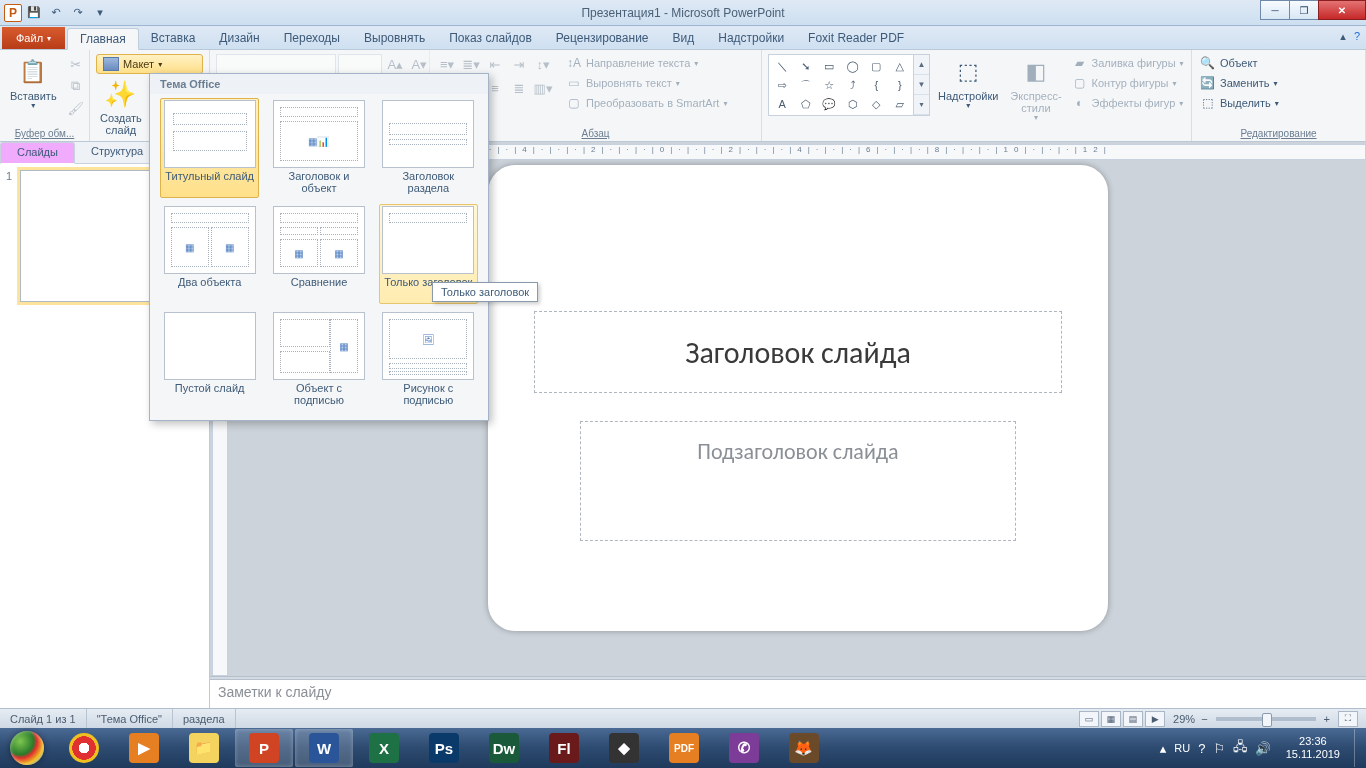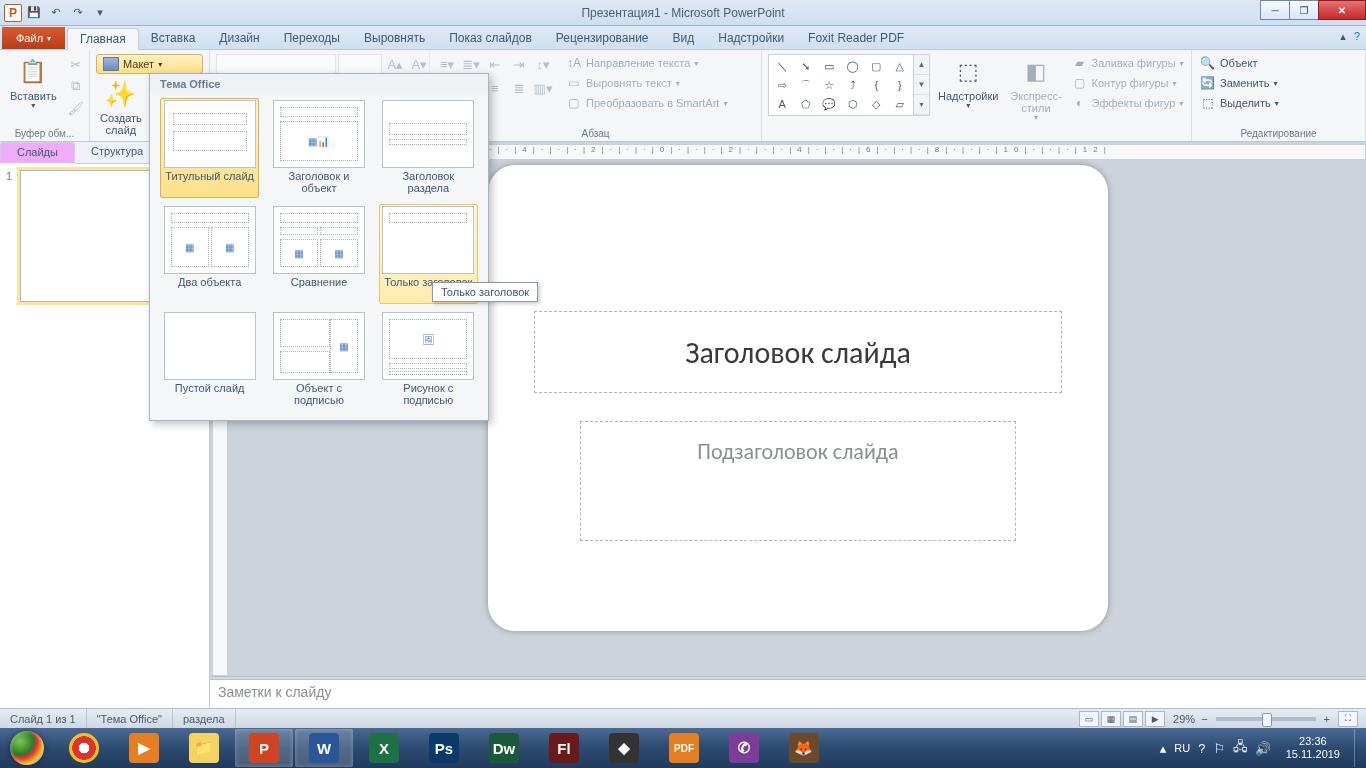--- a/index.html
+++ b/index.html
@@ -18,21 +18,21 @@
 
 .ribbon-tabs { height: 24px; background: linear-gradient(#dfe9f5,#cfe0f1); display: flex; align-items: flex-end; padding-left: 2px; border-bottom: 1px solid #b9c9da; position: relative; }
 .tab-file { background: linear-gradient(#d95b2f,#b83c17); color: #fff; padding: 0 14px; border-radius: 0 0 0 0; font-size: 12px; height: 22px; display: flex; align-items: center; margin-right: 2px; }
 .tab { padding: 4px 12px; color: #3d5a78; font-size: 12px; cursor: pointer; height: 22px; display: flex; align-items: center; }
 .tab.active { background: #f5f6f7; border: 1px solid #bfcddc; border-bottom: 1px solid #f5f6f7; border-radius: 3px 3px 0 0; margin-bottom: -1px; }
 .ribbon-help { position: absolute; right: 6px; top: 4px; display: flex; gap: 8px; color: #3d5a78; }
 
 
 .ribbon { height: 92px; background: #f5f6f7; border-bottom: 1px solid #bcc8d6; display: flex; }
 .group { border-right: 1px solid #d6dee8; display: flex; flex-direction: column; justify-content: space-between; position: relative; }
-.group-label { text-align: center; color: #6a7d91; font-size: 10px; padding: 2px 4px; white-space: nowrap; overflow: hidden; text-overflow: ellipsis; }
+.group-label { text-align: center; color: #6a7d91; font-size: 10px; padding: 2px 4px; white-space: nowrap; overflow: hidden; text-overflow: ellipsis; text-decoration: underline; }
 .group-content { flex: 1; display: flex; align-items: flex-start; padding: 4px 6px; gap: 4px; }
 .big-btn { display: flex; flex-direction: column; align-items: center; justify-content: center; padding: 2px 4px; cursor: pointer; color: #3d5a78; text-align: center; line-height: 1.1; }
 .big-btn .ico { width: 32px; height: 32px; display: flex; align-items: center; justify-content: center; font-size: 22px; margin-bottom: 2px; }
 .small-btn { width: 22px; height: 20px; display: flex; align-items: center; justify-content: center; color: #6a7d91; cursor: pointer; font-size: 13px; }
 .col { display: flex; flex-direction: column; gap: 2px; }
 .row { display: flex; gap: 2px; align-items: center; }
 .disabled { opacity: 0.45; pointer-events: none; }
 
 .layout-btn { background: linear-gradient(#fff1c4,#ffe08a); border: 1px solid #e0b24a; border-radius: 3px; padding: 2px 6px; display: flex; align-items: center; gap: 4px; cursor: pointer; color: #4a3a12; height: 20px; }
 .layout-btn::before { content: ""; width: 14px; height: 12px; background: linear-gradient(#9db8de,#6a8bc0); border: 1px solid #5a7aa8; }

